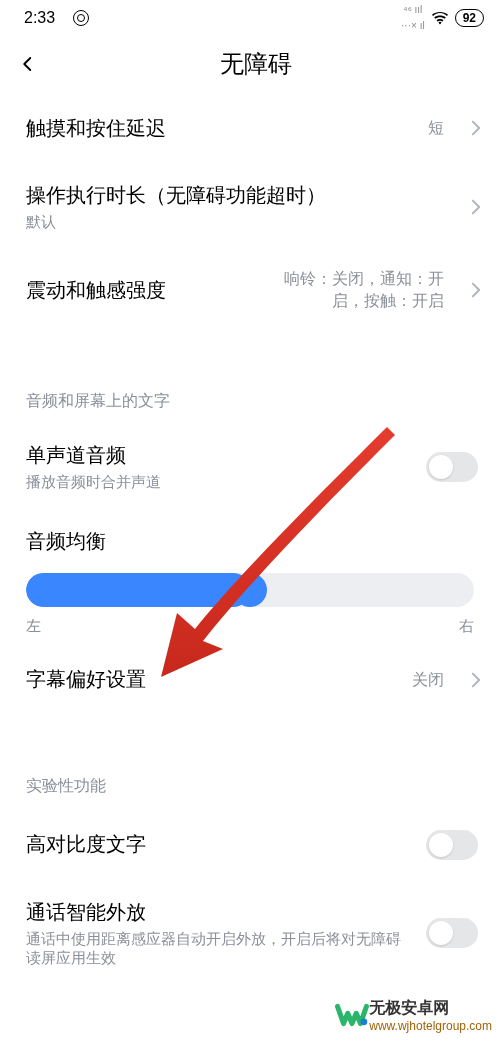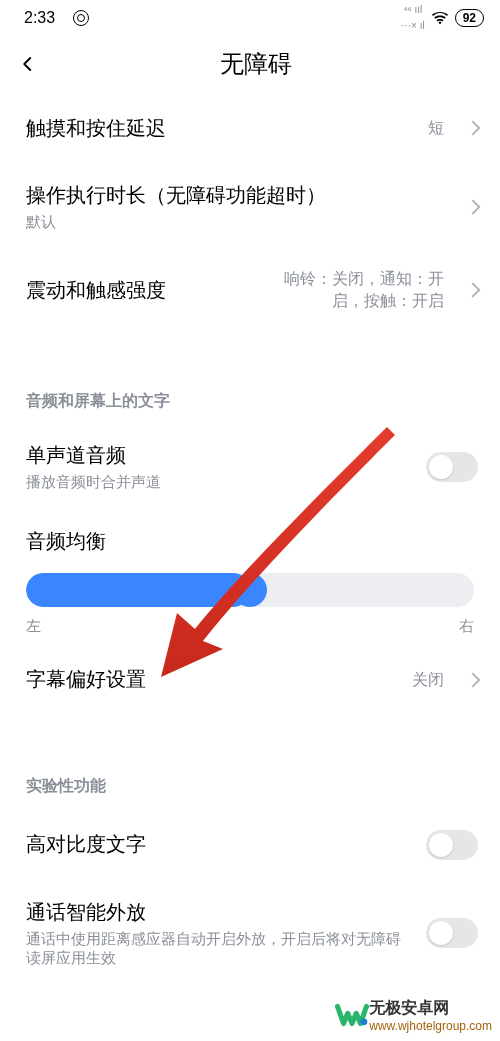--- a/index.html
+++ b/index.html
@@ -50,21 +50,21 @@
       left: 12px; right: 0;
       text-align: center;
       font-size: 24px;
       font-weight: 500;
       pointer-events: none;
     }
     
     .content { flex: 1; background: #fff; }
     .group { background: #fff; }
     .gap { height: 34px; background: #fff; }
-    .group-header { padding: 26px 26px 12px; font-size: 16px; color: #8a8f99; font-weight: bold; }
+    .group-header { padding: 26px 26px 12px; font-size: 16px; color: #8a8f99; }
     .item {
       min-height: 72px;
       padding: 18px 14px 18px 26px;
       display: flex;
       align-items: center;
       gap: 22px;
     }
     .item-main { flex: 1; min-width: 0; }
     .item-title { font-size: 20px; color: #000; }
     .item-sub { font-size: 15px; color: #8a8f99; margin-top: 4px; }

